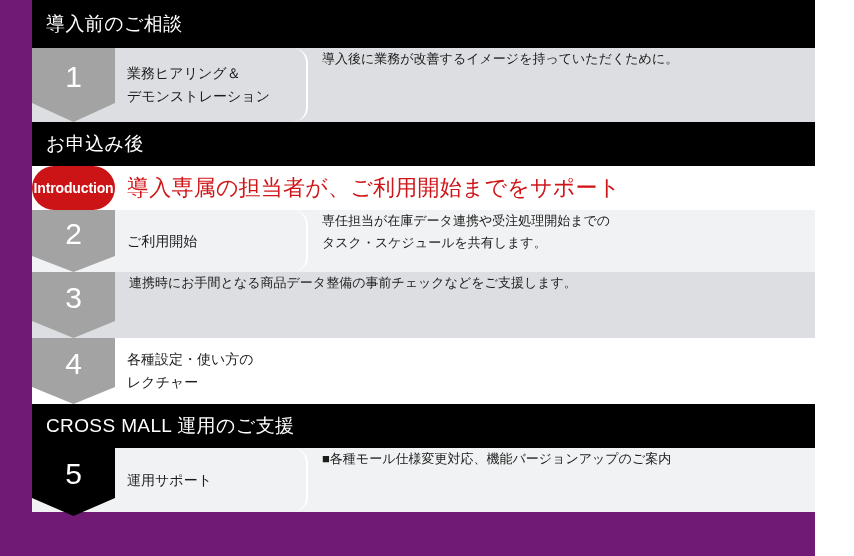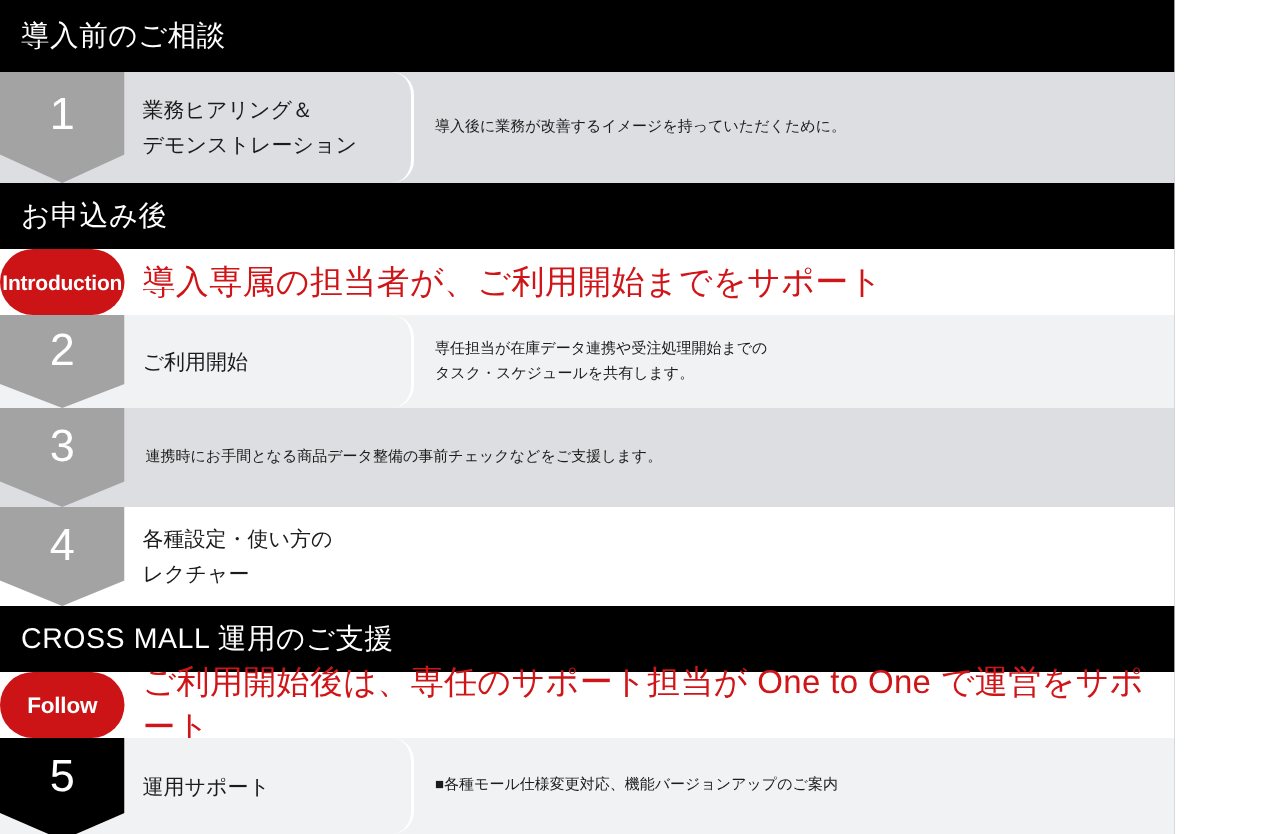--- a/index.html
+++ b/index.html
@@ -11,21 +11,22 @@
   body {
     font-family: "Liberation Sans", "DejaVu Sans", sans-serif;
     -webkit-font-smoothing: antialiased;
   }
 
   .page {
     position: relative;
     width: 783px;
     height: 556px;
     overflow: hidden;
-    background: #a3a3a3;
+    background: #701a75;
+    padding-left: 32px;
   }
 
   
   .section-header {
     background: #000000;
     color: #ffffff;
     height: 48px;
     display: flex;
     align-items: center;
     padding-left: 14px;
@@ -117,23 +118,23 @@
     line-height: 1.62;
     border-right: 2px solid #ffffff;
     border-radius: 15px;
   }
   .step-detail {
     flex: 1 1 auto;
     box-sizing: border-box;
     padding: 0 12px 0 14px;
     display: flex;
     flex-direction: column;
-    justify-content: center;
+    justify-content: flex-start;
     color: #1b1b1b;
-    font-size: 10px;
+    font-size: 13px;
     line-height: 1.72;
   }
   .step-detail .dline,
   .step-title .tline { display: block; }
 </style>
 </head>
 <body>
 
 <div class="page">
 
@@ -198,24 +199,20 @@
       <div class="pent-num" style="top:11px;">4</div>
     </div>
     <div class="step-title">
       <span class="tline">各種設定・使い方の</span>
       <span class="tline">レクチャー</span>
     </div>
   </div>
 
   <div class="section-header sh-3">CROSS MALL 運用のご支援</div>
 
-  <div class="banner-row">
-    <div class="banner-badge badge-follow" style="background: rgb(204, 20, 23);">Follow</div>
-    <div class="banner-text" style="color: rgb(208, 21, 24);">ご利用開始後は、専任のサポート担当が One to One で運営をサポート</div>
-  </div>
 
   <div class="step-row bg-light" style="height: 64px; background: rgb(241, 242, 243);">
     <div class="step-marker">
       <svg class="pentagon" viewBox="0 0 83 68" width="83" height="68">
         <polygon points="0,0 83,0 83,50 41.5,68 0,50" fill="#000000"></polygon>
       </svg>
       <div class="pent-num" style="top:11px;">5</div>
     </div>
     <div class="step-title">
       <span class="tline">運用サポート</span>

